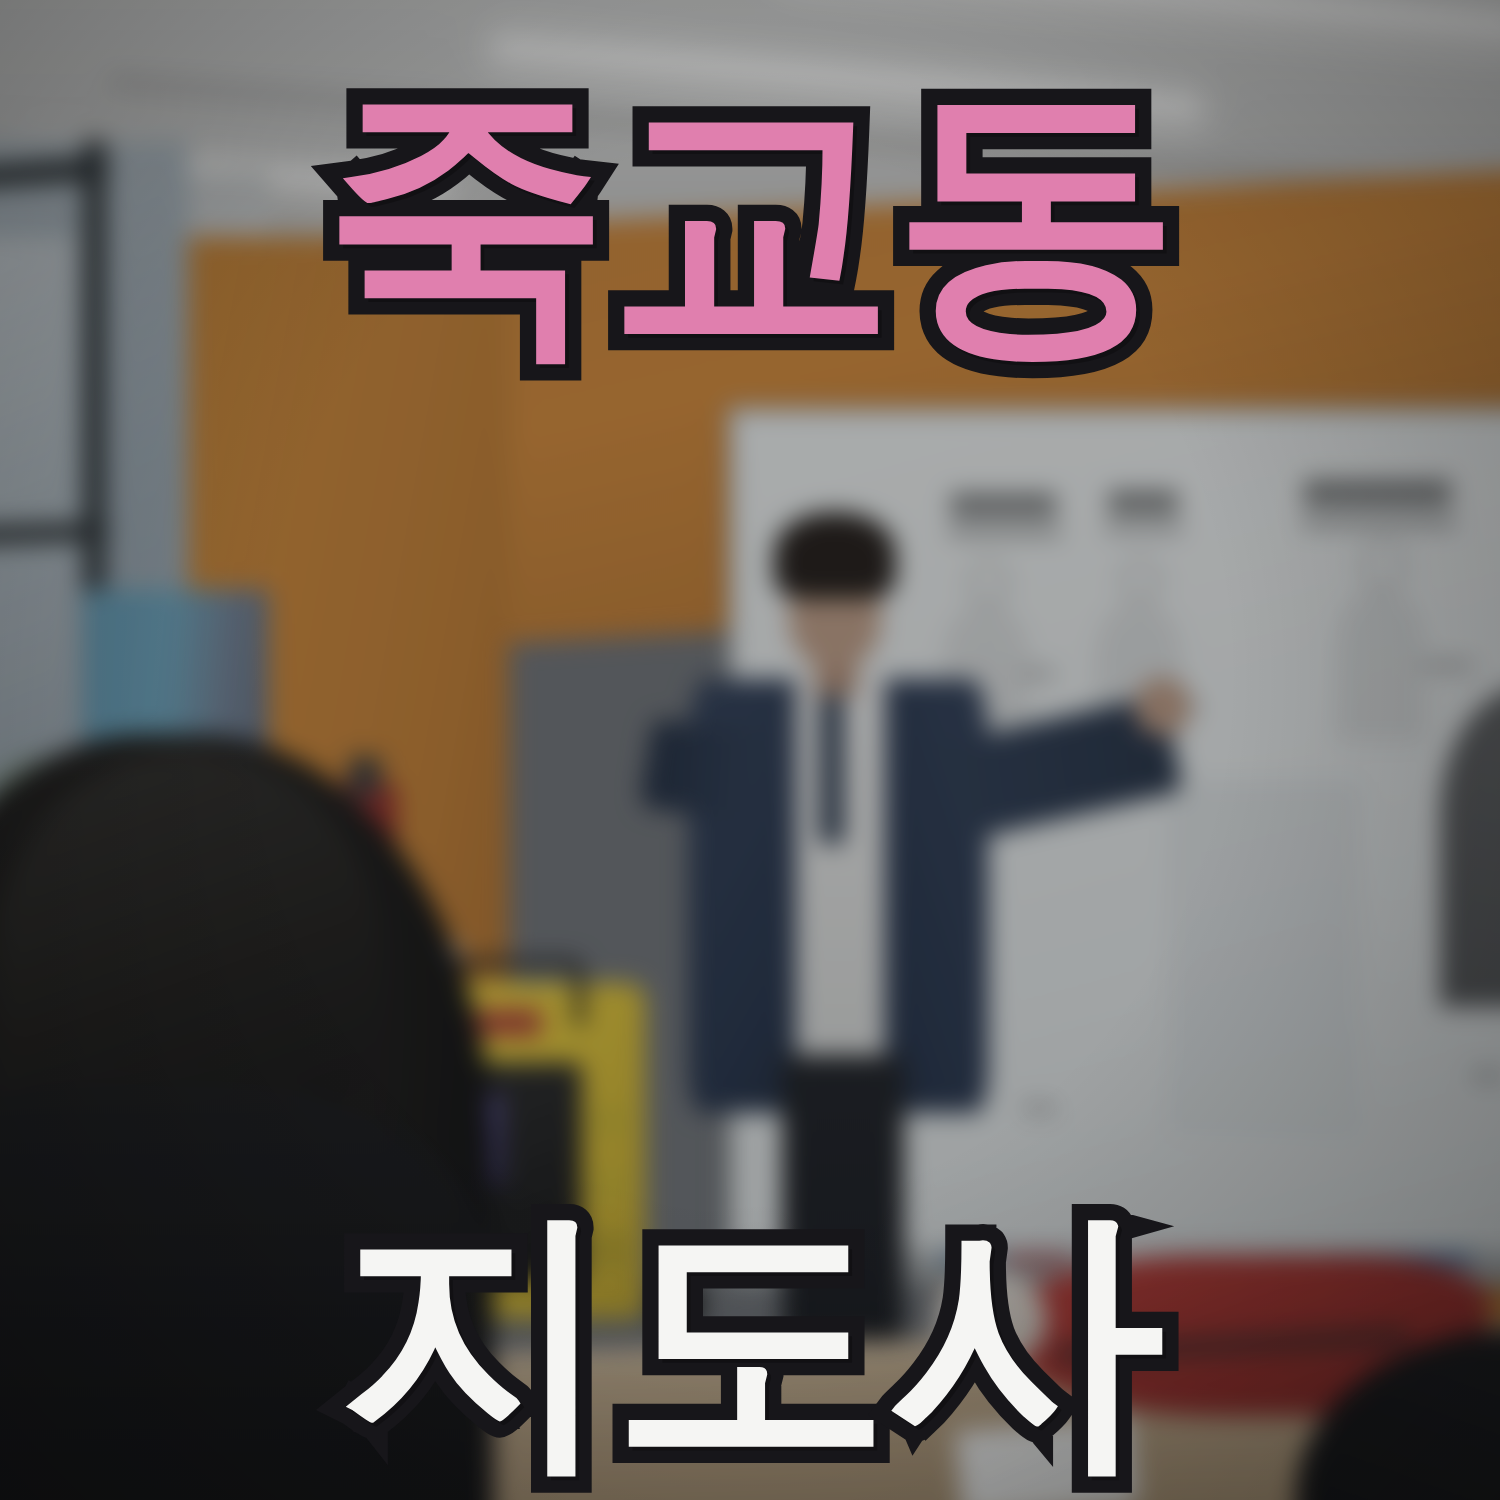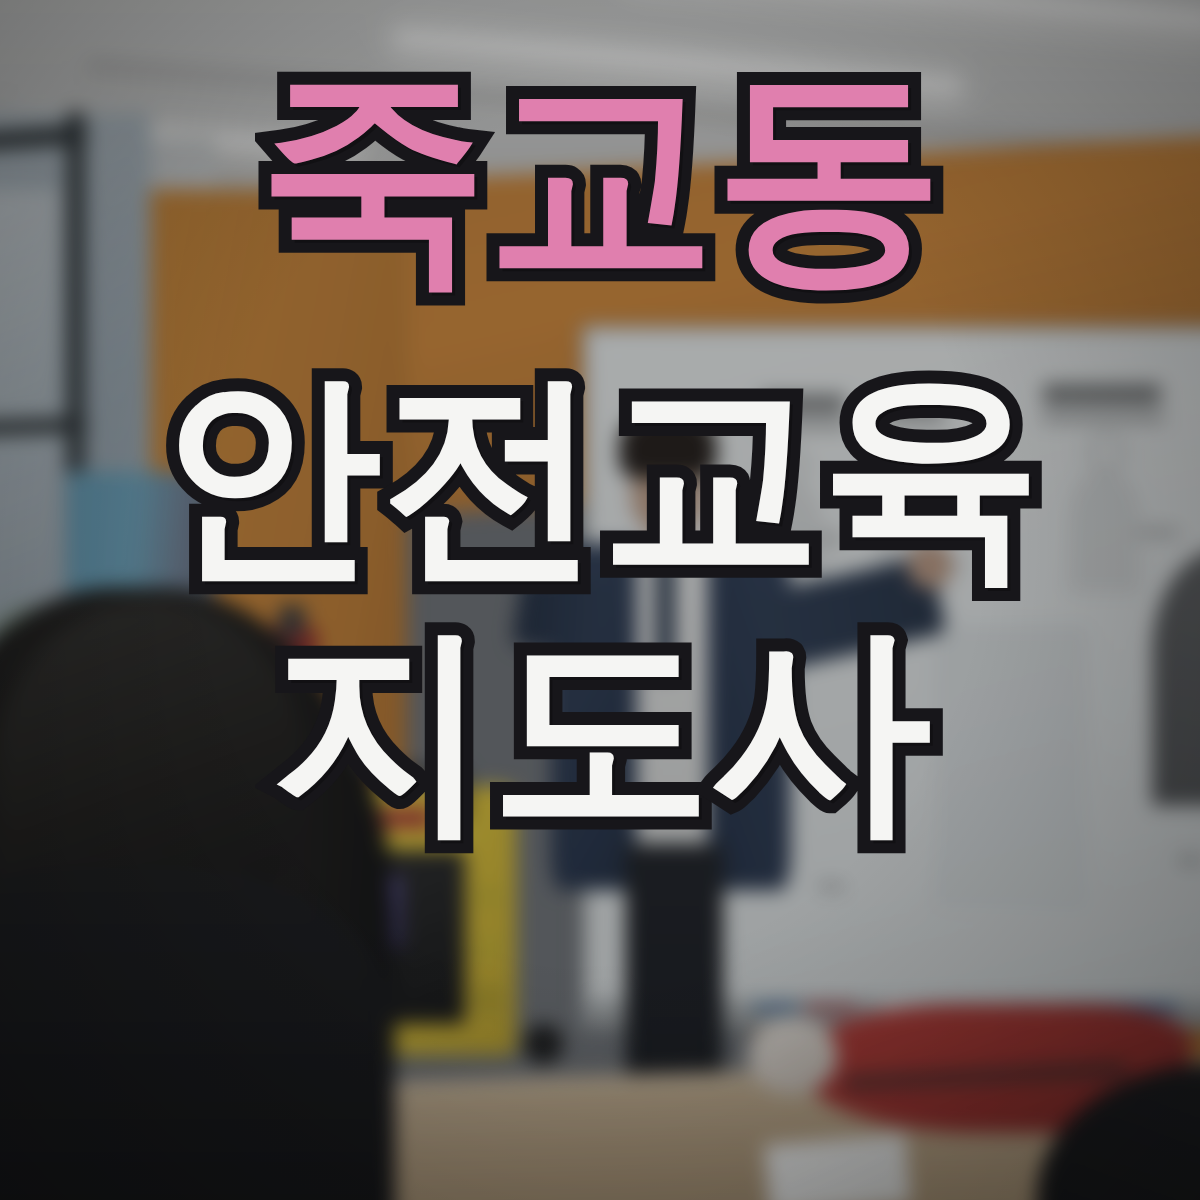--- a/index.html
+++ b/index.html
@@ -307,21 +307,21 @@
   }
   .vignette{
     position:absolute;inset:0;
     background:radial-gradient(ellipse at 50% 45%,rgba(0,0,0,0) 45%,rgba(0,0,0,.28) 100%);
   }
 
   
   .text-stack{
     position:absolute;inset:0;
     display:flex;flex-direction:column;
-    align-items:center;justify-content:flex-start;
+    align-items:center;justify-content:space-between;
     padding-top:58px;
     box-sizing:border-box;
   }
   .tline{
     font-family:"DejaVu Sans","Liberation Sans",sans-serif;
     font-weight:700;
     letter-spacing:-2px;
     line-height:1.02;
     white-space:nowrap;
     text-align:center;
@@ -439,17 +439,16 @@
     <div class="ph student-l-head"></div>
     <div class="ph student-l-body"></div>
     <div class="ph student-r"></div>
   </div>
 
   <div class="overlay"></div>
   <div class="vignette"></div>
 
   <div class="text-stack">
     <div class="tline line1" style="color: rgb(224, 127, 174); -webkit-text-stroke-color: rgb(23, 22, 26);">죽교동</div>
-    <div class="tline line2" style="color: rgb(245, 245, 243); -webkit-text-stroke-color: rgb(23, 22, 26);">안전교육</div>
     <div class="tline line3" style="color: rgb(245, 245, 243); font-family: Liberation Mono, monospace; -webkit-text-stroke-color: rgb(23, 22, 26);">지도사</div>
   </div>
 
 </div>
 
 </body></html>

